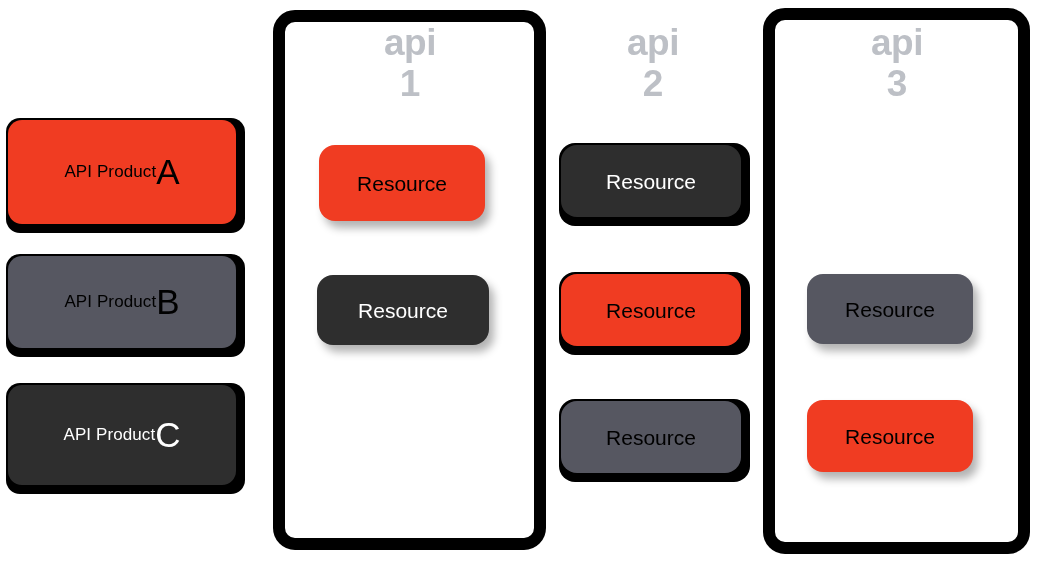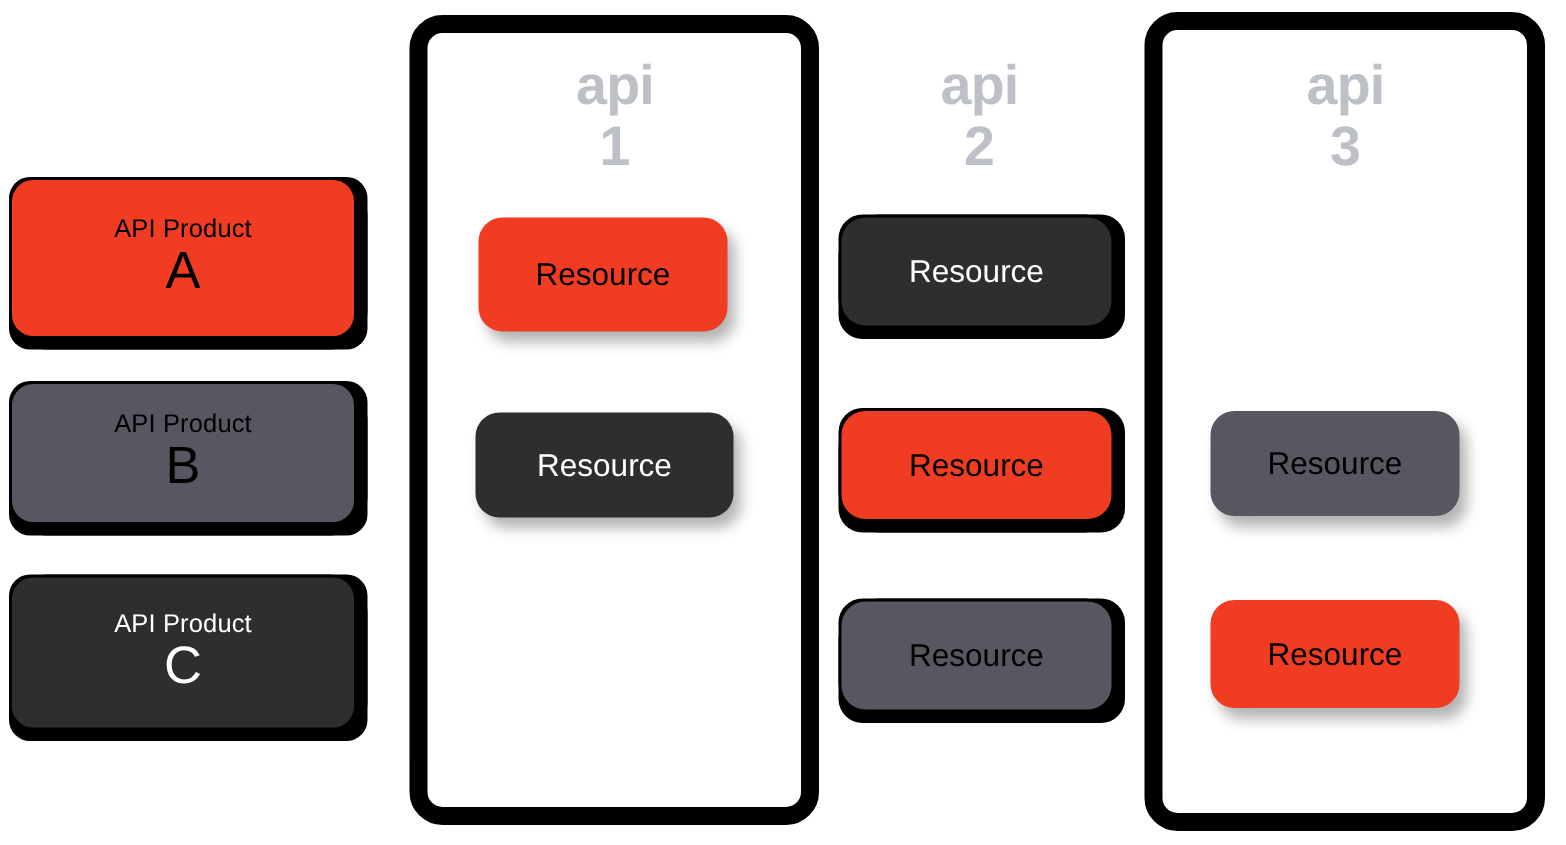--- a/index.html
+++ b/index.html
@@ -17,21 +17,21 @@
     background: #ffffff;
     overflow: hidden;
   }
 
   
   .product-card {
     position: absolute;
     box-sizing: border-box;
     border-radius: 14px;
     display: flex;
-    flex-direction: column;
+    flex-direction: row;
     align-items: center;
     justify-content: center;
     box-shadow: 9px 9px 0 0 #000000, -2px -2px 0 0 #000000,
                 9px -2px 0 0 #000000, -2px 9px 0 0 #000000;
     line-height: 1.0;
   }
   .product-card .pc-title {
     font-size: 17px;
     letter-spacing: 0.1px;
     margin-bottom: 2px;
@@ -56,21 +56,20 @@
     text-align: center;
     color: #bdc0c6;
     font-weight: bold;
     line-height: 1.02;
     user-select: none;
   }
   .api-heading .api-word {
     display: block;
     font-size: 37px;
     letter-spacing: -0.5px;
-    margin-top: 14px;
   }
   .api-heading .api-num {
     display: block;
     font-size: 37px;
     margin-top: 3px;
   }
 
   
   .resource {
     position: absolute;

